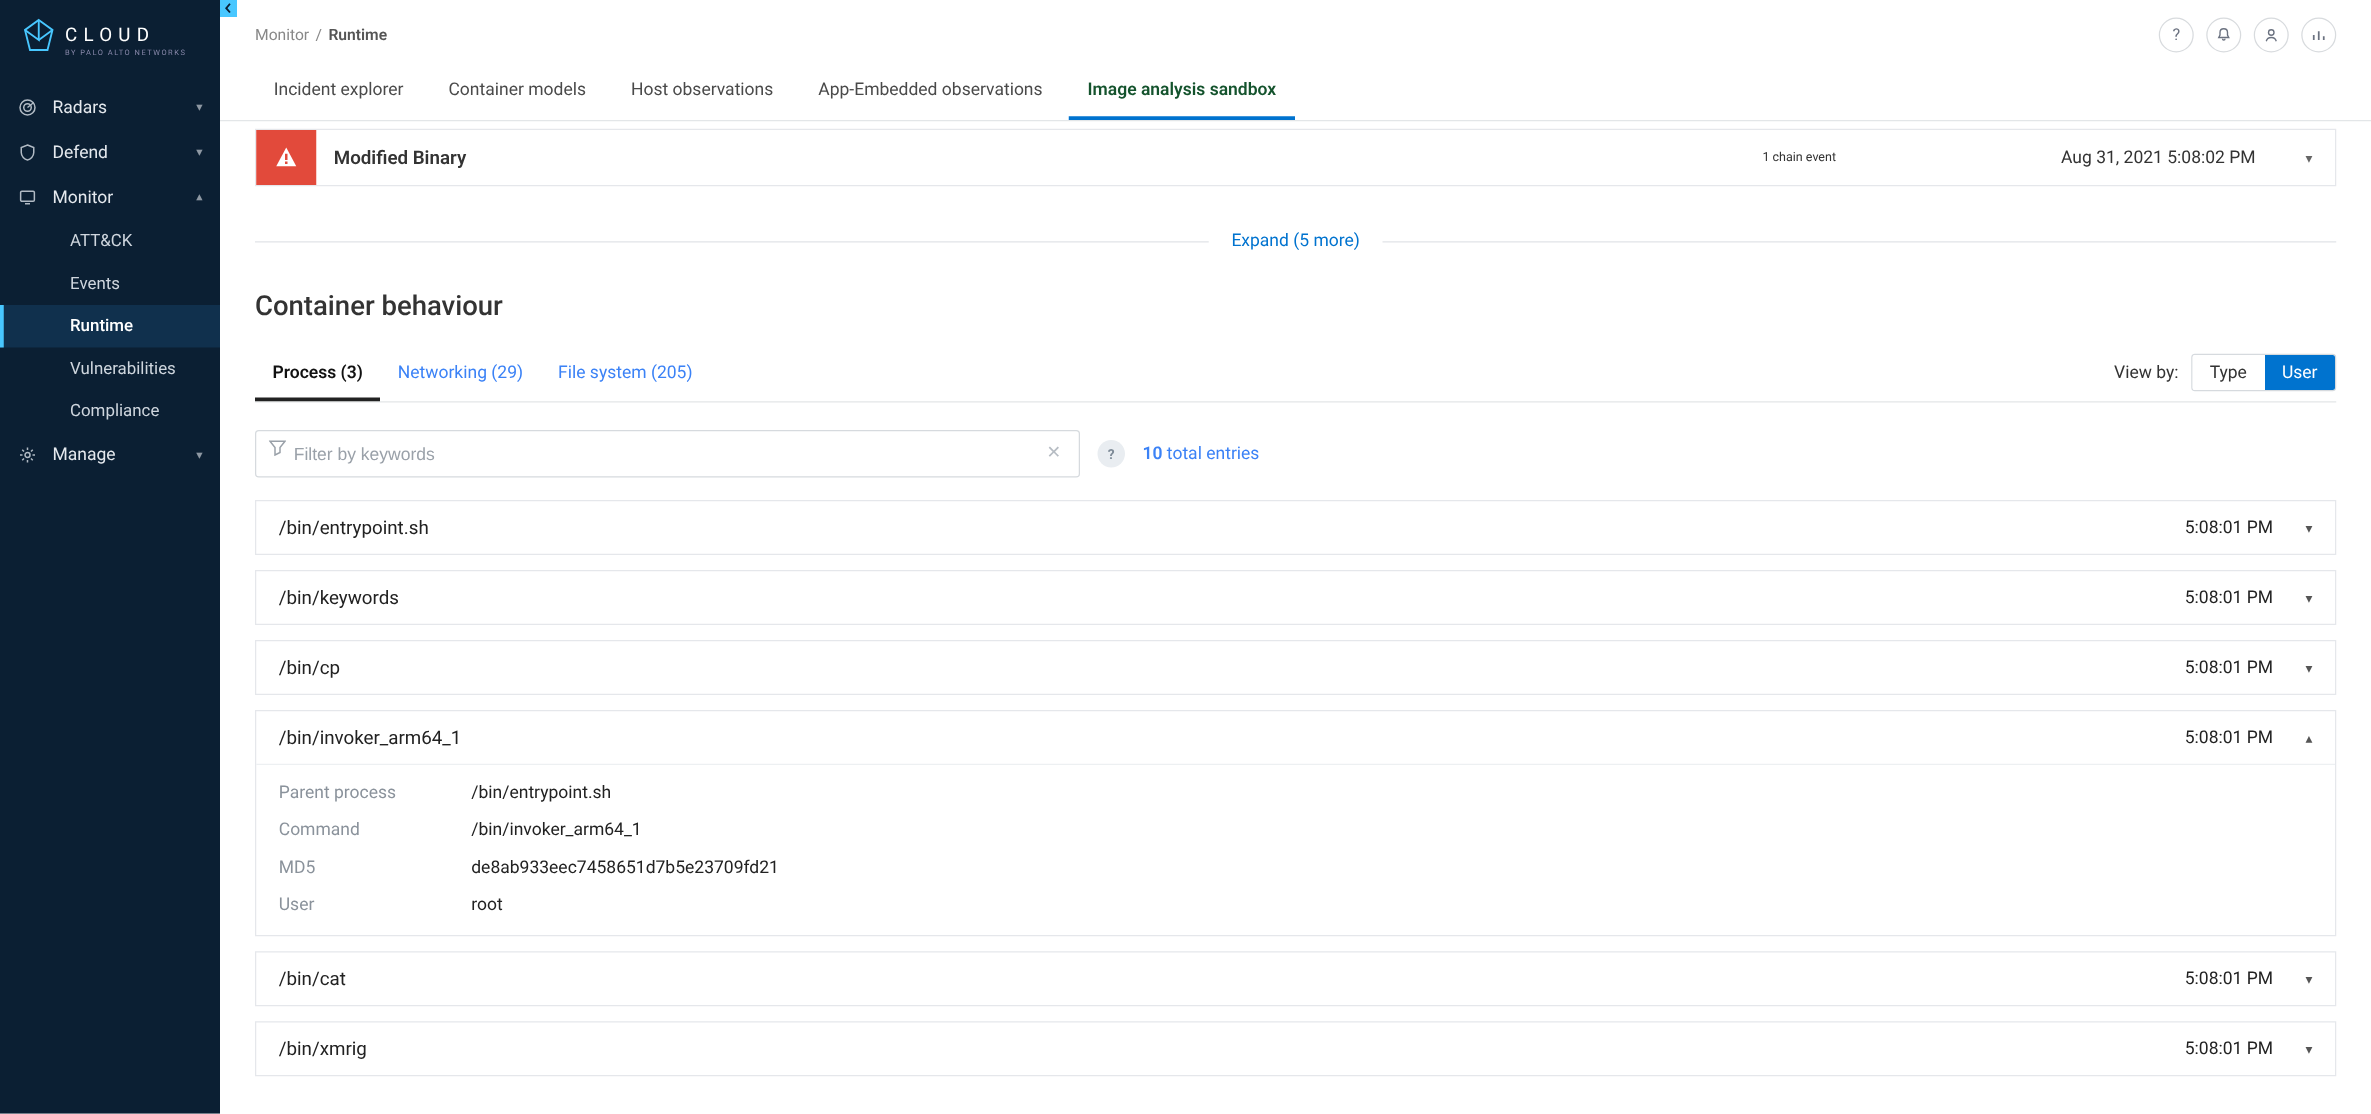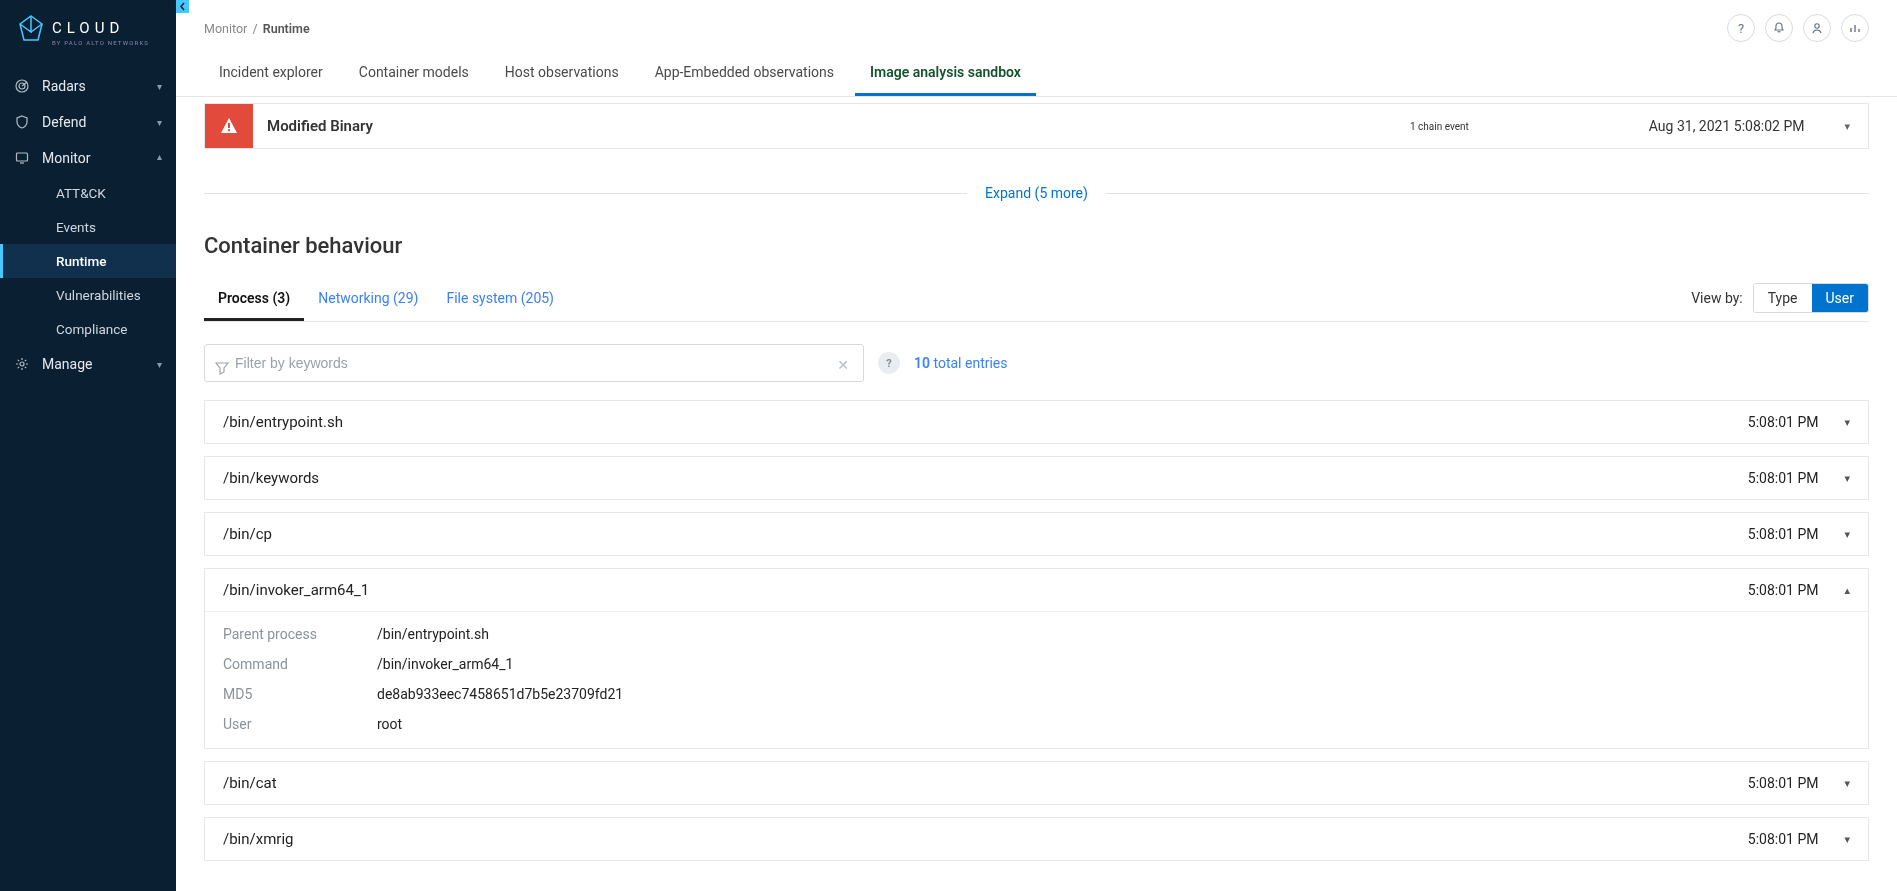--- a/index.html
+++ b/index.html
@@ -58,21 +58,21 @@
 
   .behaviour-tabs { display:flex; border-bottom:1px solid #e3e6e8; margin-bottom:0;}
   .btab { padding: 10px 14px 12px; font-size:14px; color:#3b82f6; cursor:pointer; border-bottom:3px solid transparent;}
   .btab.active { border-bottom-color:#222; color:#111; font-weight:600;}
   .view-by { margin-left:auto; display:flex; align-items:center; gap:10px; font-size:14px; color:#333; padding-bottom:6px;}
   .toggle-group { display:flex; border:1px solid #d6dade; border-radius:3px; overflow:hidden;}
   .toggle-btn { padding:6px 14px; font-size:14px; cursor:pointer; background:#fff; color:#333;}
   .toggle-btn.active{ background:#0073cf; color:#fff;}
 
   .filter-row { display:flex; align-items:center; gap:14px; margin:22px 0 18px;}
-  .filter-box { flex:0 0 660px; max-width:660px; display:flex; align-items:flex-end; border:1px solid #d6dade; border-radius:3px; padding:6px 10px; color:#9aa1a9; background:#fff;}
+  .filter-box { flex:0 0 660px; max-width:660px; display:flex; align-items:flex-start; border:1px solid #d6dade; border-radius:3px; padding:6px 10px; color:#9aa1a9; background:#fff;}
   .filter-box input { border:none; outline:none; flex:1; font-size:14px; padding:4px 6px; color:#333;}
   .filter-box input::placeholder{color:#9aa1a9;}
   .filter-box .clear { cursor:pointer; color:#b6bcc3; padding:2px 4px;}
   .help-circ { width:22px;height:22px;border-radius:50%;background:#e9edf1;color:#7d8a97;display:flex;align-items:center;justify-content:center;font-size:11px;font-weight:700;cursor:pointer;}
   .totals { color:#3b82f6; font-weight:600; font-size:14px;}
   .totals .lbl{ font-weight:400;}
 
   .proc-card { border:1px solid #e5e7eb; background:#fff; margin-bottom:12px;}
   .proc-head { display:flex; align-items:center; padding:12px 18px; cursor:pointer;}
   .proc-name { font-size:15px; color:#222;}

